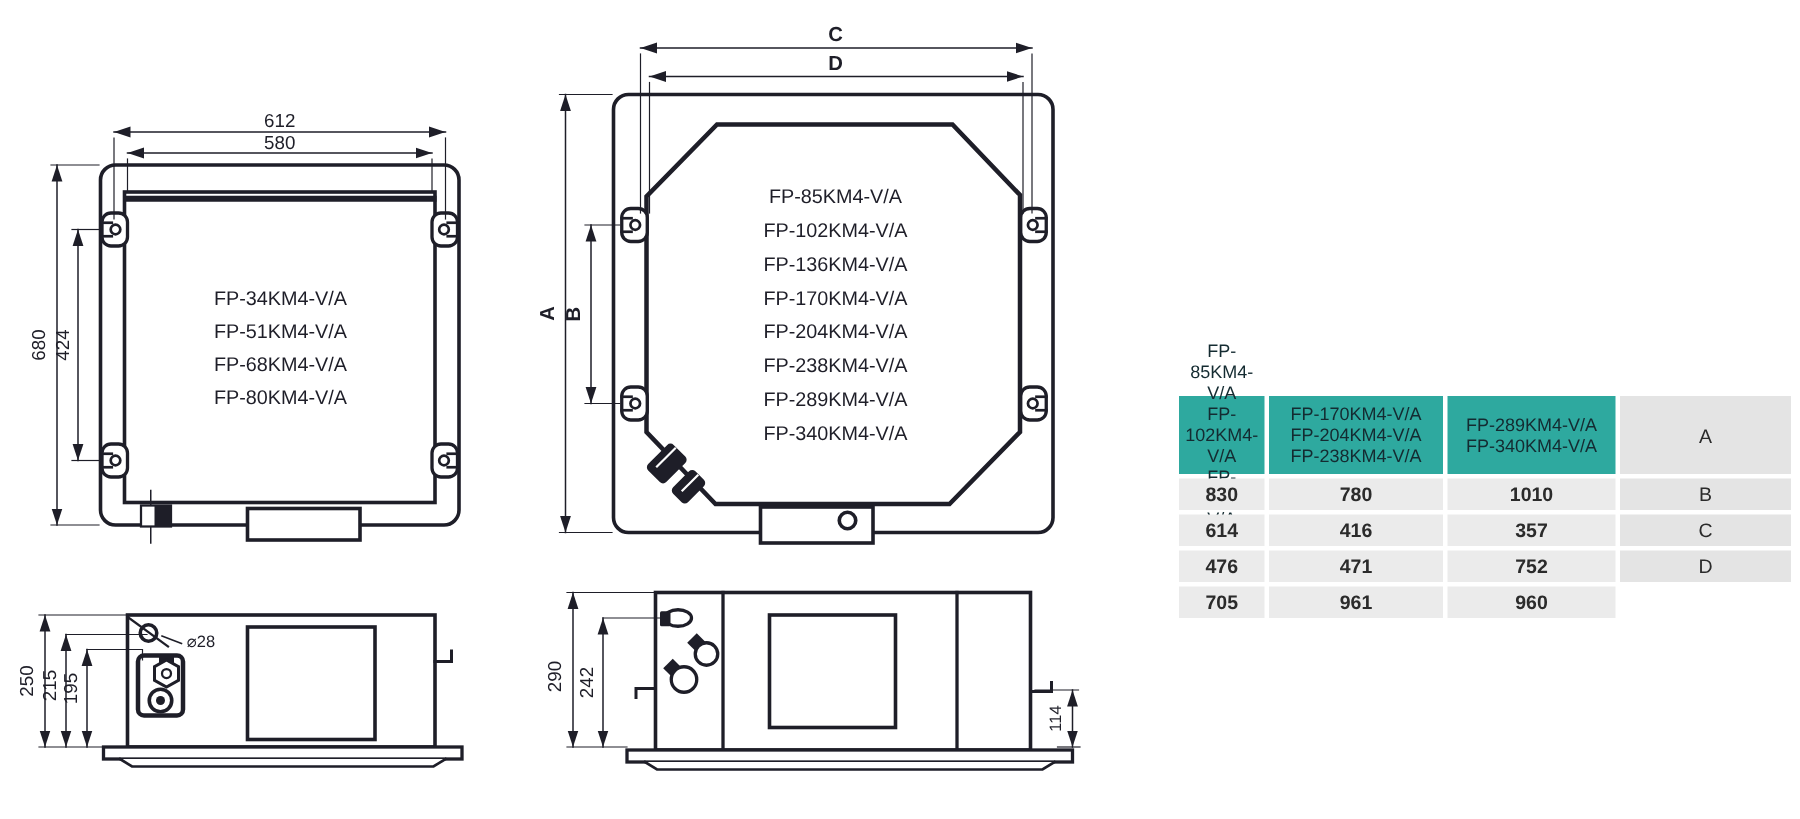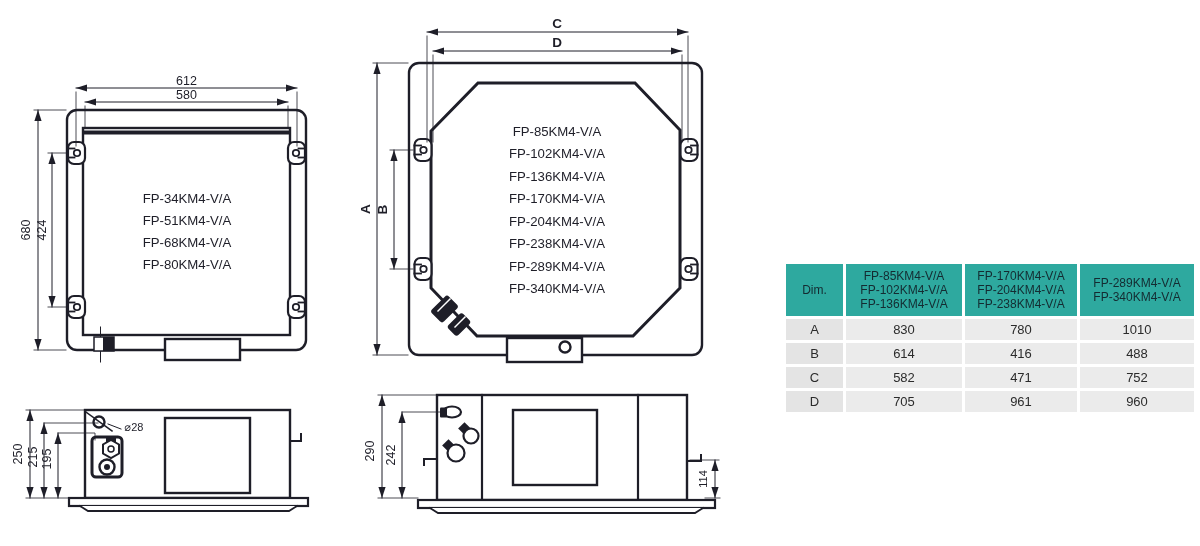--- a/index.html
+++ b/index.html
@@ -14,21 +14,21 @@
 
   
   .spec-table{position:absolute;left:786px;top:264px;width:408px;
     display:grid;grid-template-columns:57px 116px 112px 114px;
     grid-template-rows:52px 21px 21px 21px 21px;gap:3px;background:#ffffff;}
   .hcell{background:#2ea99f;color:#142b31;font-size:12px;line-height:14px;
     display:flex;flex-direction:column;align-items:center;justify-content:center;text-align:center;}
   .lcell{background:#e4e4e4;color:#2b2b2b;font-size:13px;
     display:flex;align-items:center;justify-content:center;}
   .vcell{background:#ebebeb;color:#2b2b2b;font-size:13px;
-    display:flex;align-items:center;justify-content:center;}
+    display:flex;align-items:center;justify-content:center;font-weight:bold;}
 </style>
 </head>
 <body>
 
 <svg id="canvas" width="1200" height="546" viewBox="0 0 1200 546">
   <defs>
     <marker id="aL" markerUnits="userSpaceOnUse" markerWidth="12" markerHeight="10" refX="1" refY="5" orient="auto">
       <path d="M12,1.4 L1,5 L12,8.6 Z" fill="#1e1e28"></path>
     </marker>
     <marker id="aR" markerUnits="userSpaceOnUse" markerWidth="12" markerHeight="10" refX="11" refY="5" orient="auto">
@@ -232,21 +232,20 @@
     <g>
       <line x1="715" y1="460" x2="715" y2="498" stroke="#1e1e28" stroke-width="1" marker-start="url(#aL)" marker-end="url(#aR)"></line>
       <line x1="690" y1="460" x2="719" y2="460" stroke="#1e1e28" stroke-width="0.8"></line>
       <line x1="705" y1="498" x2="720" y2="498" stroke="#1e1e28" stroke-width="0.8"></line>
       <text x="707" y="479" text-anchor="middle" class="hole-label" transform="rotate(-90 707 479)">114</text>
     </g>
   </g>
 </svg>
 
 <div class="spec-table">
-  <div class="hcell">Dim.</div>
   <div class="hcell">
     <div>FP-85KM4-V/A</div>
     <div>FP-102KM4-V/A</div>
     <div>FP-136KM4-V/A</div>
   </div>
   <div class="hcell">
     <div>FP-170KM4-V/A</div>
     <div>FP-204KM4-V/A</div>
     <div>FP-238KM4-V/A</div>
   </div>
@@ -256,24 +255,24 @@
   </div>
 
   <div class="lcell">A</div>
   <div class="vcell">830</div>
   <div class="vcell">780</div>
   <div class="vcell">1010</div>
 
   <div class="lcell">B</div>
   <div class="vcell">614</div>
   <div class="vcell">416</div>
-  <div class="vcell">488</div>
+  <div class="vcell">357</div>
 
   <div class="lcell">C</div>
-  <div class="vcell">582</div>
+  <div class="vcell">476</div>
   <div class="vcell">471</div>
   <div class="vcell">752</div>
 
   <div class="lcell">D</div>
   <div class="vcell">705</div>
   <div class="vcell">961</div>
   <div class="vcell">960</div>
 </div>
 
 </body></html>

